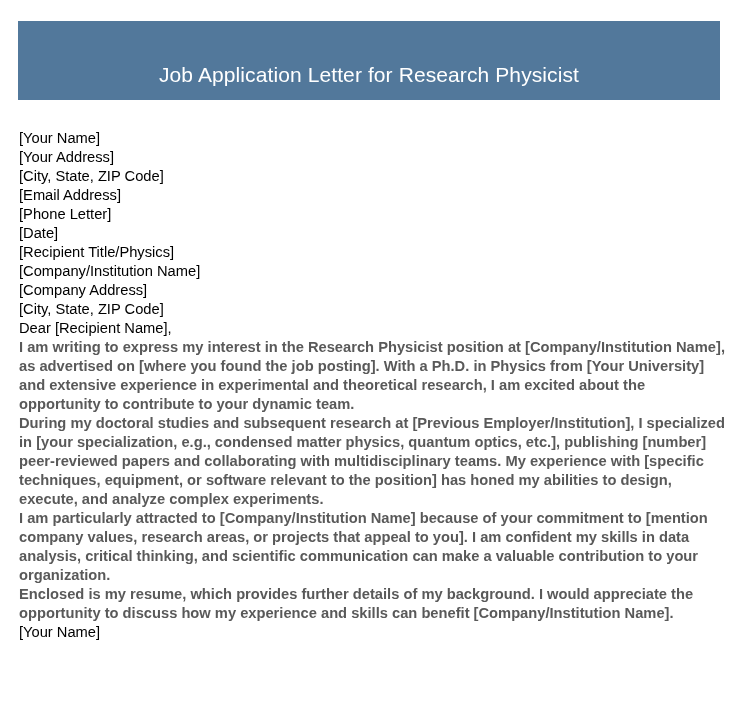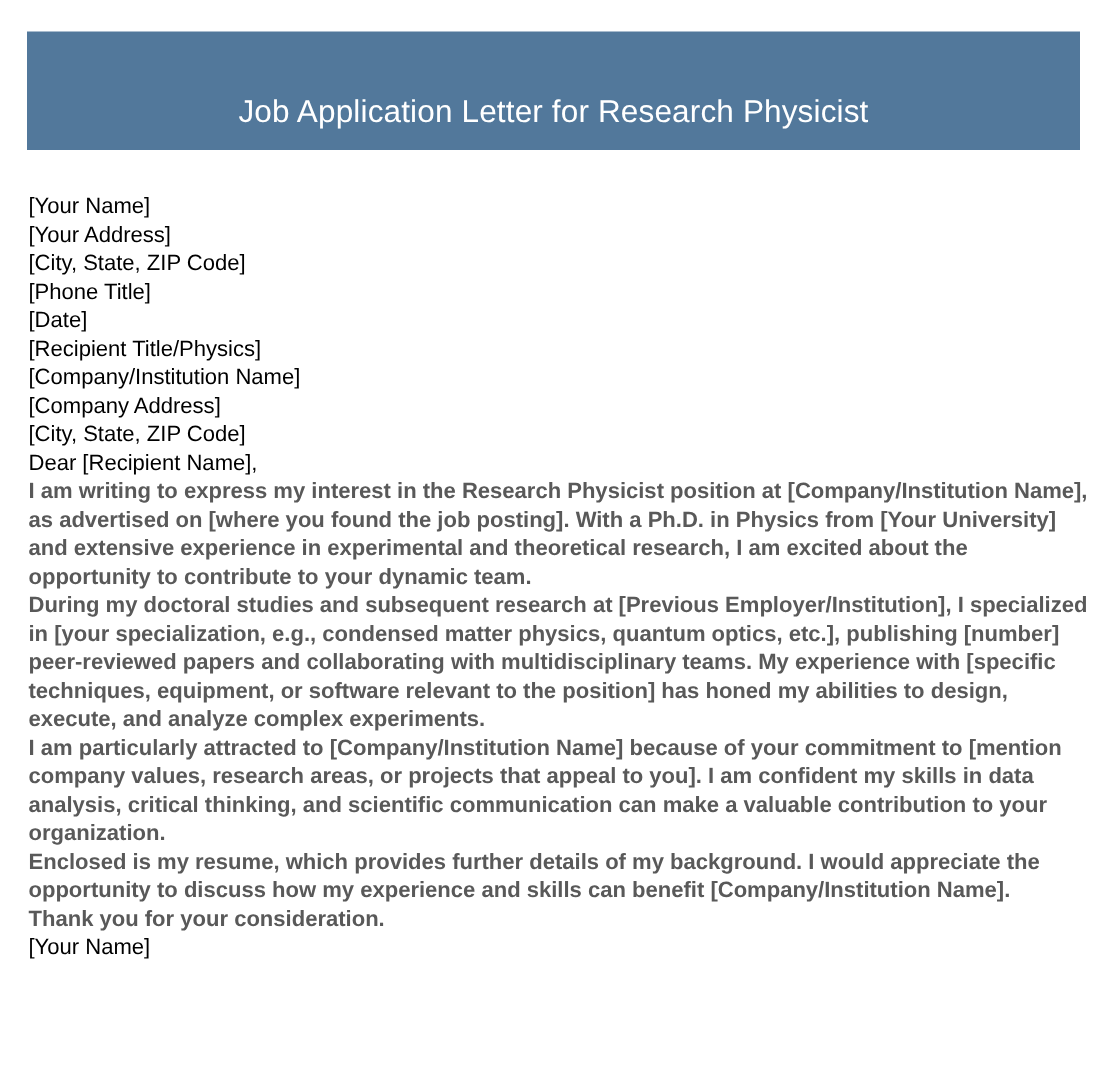--- a/index.html
+++ b/index.html
@@ -80,33 +80,33 @@
 
   <div class="header-bar">
     <div class="header-title">Job Application Letter for Research Physicist</div>
   </div>
 
   <div class="letter-body">
 
     <div class="letter-line">[Your Name]</div>
     <div class="letter-line">[Your Address]</div>
     <div class="letter-line">[City, State, ZIP Code]</div>
-    <div class="letter-line">[Phone Title]</div>
+    <div class="letter-line">[Email Address]</div>
+    <div class="letter-line">[Phone Letter]</div>
     <div class="letter-line">[Date]</div>
 
     <div class="letter-line">[Recipient Title/Physics]</div>
     <div class="letter-line">[Company/Institution Name]</div>
     <div class="letter-line">[Company Address]</div>
     <div class="letter-line">[City, State, ZIP Code]</div>
 
     <div class="letter-line">Dear [Recipient Name],</div>
 
     <p class="letter-para">I am writing to express my interest in the Research Physicist position at [Company/Institution Name], as advertised on [where you found the job posting]. With a Ph.D. in Physics from [Your University] and extensive experience in experimental and theoretical research, I am excited about the opportunity to contribute to your dynamic team.</p>
     <p class="letter-para">During my doctoral studies and subsequent research at [Previous Employer/Institution], I specialized in [your specialization, e.g., condensed matter physics, quantum optics, etc.], publishing [number] peer-reviewed papers and collaborating with multidisciplinary teams. My experience with [specific techniques, equipment, or software relevant to the position] has honed my abilities to design, execute, and analyze complex experiments.</p>
     <p class="letter-para">I am particularly attracted to [Company/Institution Name] because of your commitment to [mention company values, research areas, or projects that appeal to you]. I am confident my skills in data analysis, critical thinking, and scientific communication can make a valuable contribution to your organization.</p>
     <p class="letter-para">Enclosed is my resume, which provides further details of my background. I would appreciate the opportunity to discuss how my experience and skills can benefit [Company/Institution Name].</p>
-    <p class="letter-para">Thank you for your consideration.</p>
 
     <div class="letter-line">[Your Name]</div>
 
   </div>
 
 </div>
 
 </body></html>

